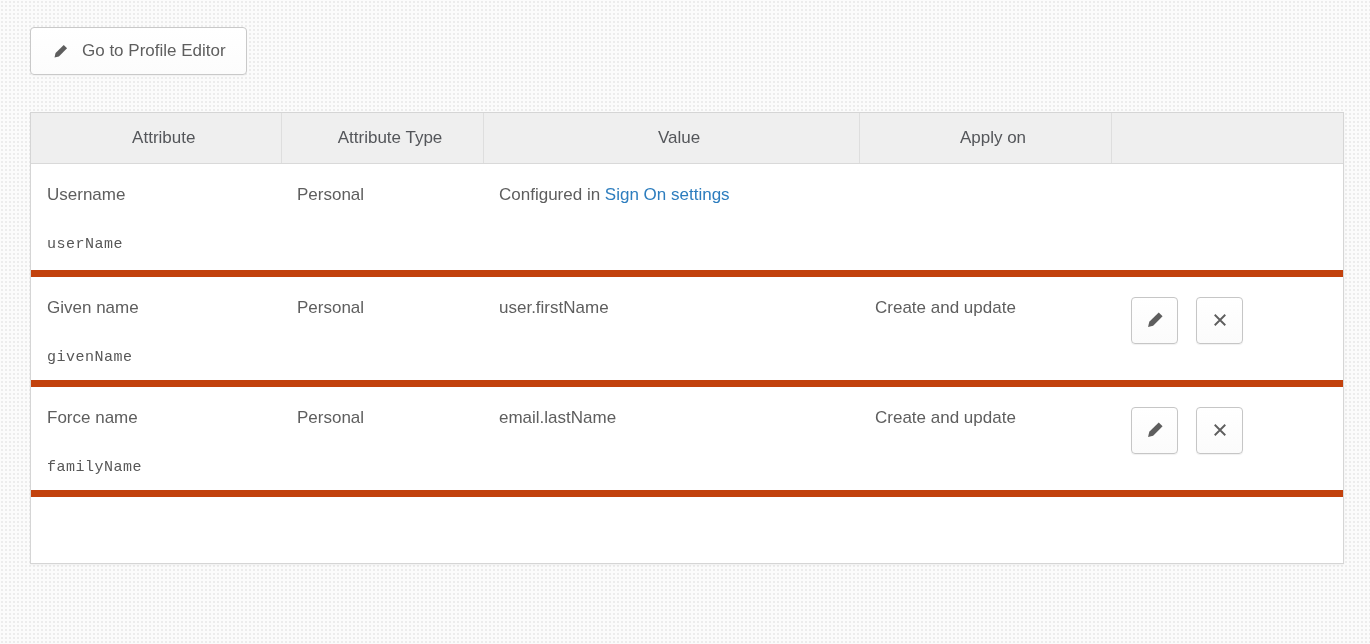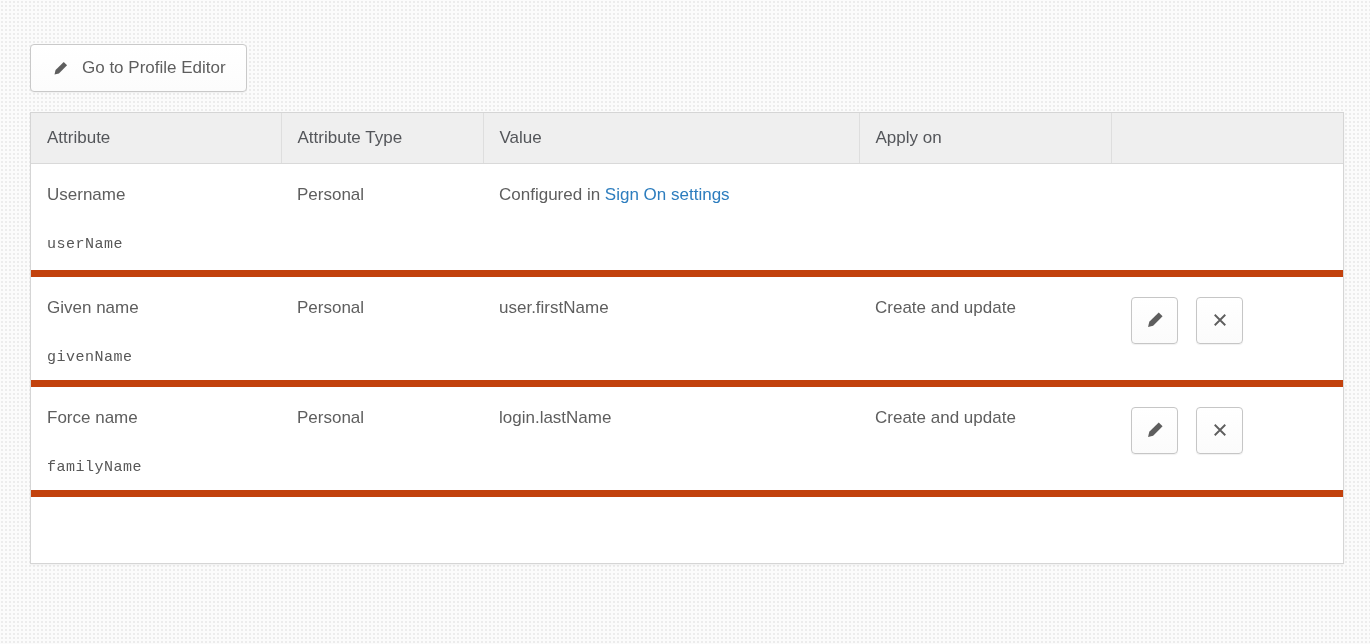--- a/index.html
+++ b/index.html
@@ -9,21 +9,21 @@
     color: #5e5e5e;
     background-color: #fbfbfb;
     background-image: radial-gradient(circle, #ececec 1px, transparent 1px);
     background-size: 4px 4px;
     position: relative;
   }
 
   
   .toolbar {
     position: absolute;
-    top: 44px; left: 30px;
+    top: 27px; left: 30px;
     display: flex;
     gap: 22px;
   }
   .btn {
     display: inline-flex;
     align-items: center;
     gap: 12px;
     height: 48px;
     padding: 0 20px;
     background: linear-gradient(#ffffff, #fcfcfc);
@@ -57,21 +57,21 @@
   col.c3 { width: 376px; }
   col.c4 { width: 252px; }
   col.c5 { width: auto;  }
 
   thead th {
     height: 50px;
     background: #efefef;
     font-weight: 400;
     font-size: 17px;
     color: #54565a;
-    text-align: left;
+    text-align: center;
     padding: 0 0 0 16px;
     border-bottom: 1px solid #d9d9d9;
     vertical-align: middle;
   }
   thead th + th { border-left: 1px solid #dedede; }
 
   tbody td {
     vertical-align: top;
     padding: 21px 16px 0 16px;
     font-size: 17px;
@@ -189,21 +189,21 @@
           </button>
         </td>
       </tr>
 
       <tr>
         <td>
           <div>Force name</div>
           <div class="attr-code">familyName</div>
         </td>
         <td>Personal</td>
-        <td>login.lastName</td>
+        <td>email.lastName</td>
         <td>Create and update</td>
         <td class="actions-cell">
           <button class="icon-btn">
             <span style="display:inline-flex;">
               <svg width="22" height="22" viewBox="0 0 20 20">
                 <path d="M13.4 3.1 L16.9 6.6 L8.3 15.2 L3.7 16.3 L4.8 11.7 Z" fill="#5e5e5e"></path>
               </svg>
             </span>
           </button><button class="icon-btn">
             <span style="display:inline-flex;">

